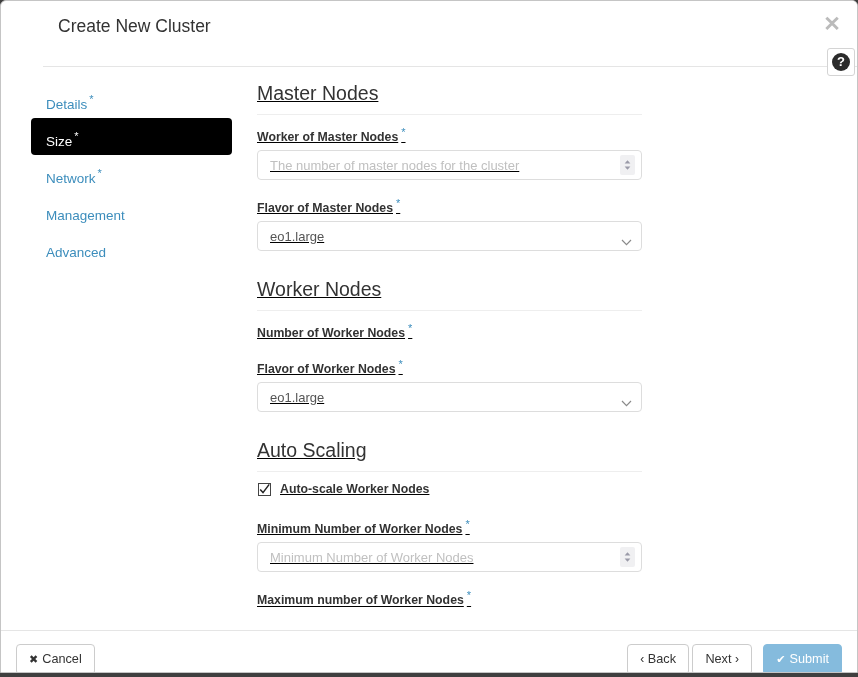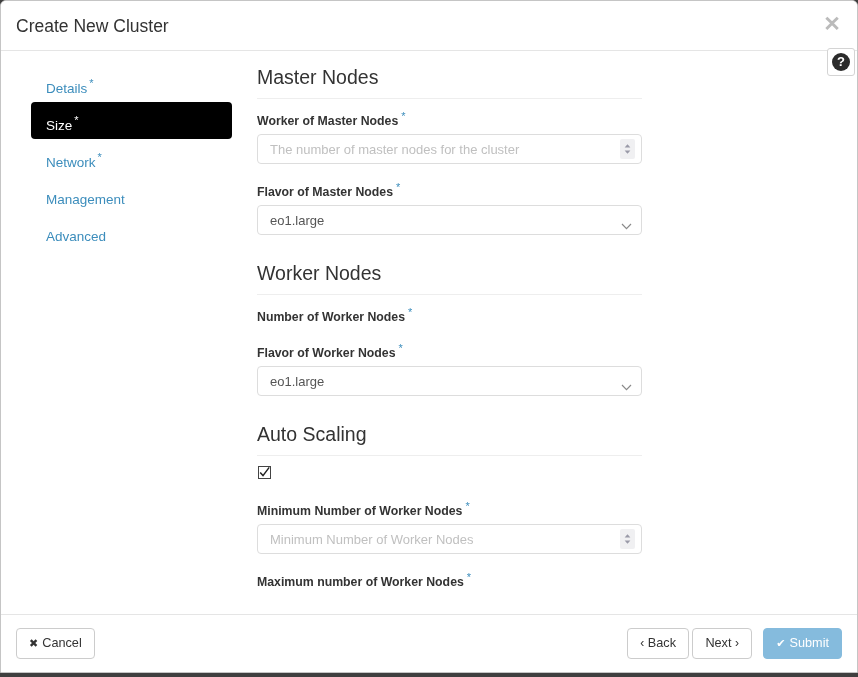--- a/index.html
+++ b/index.html
@@ -23,23 +23,24 @@
     background: #ffffff;
     border: 1px solid #c5c5c5;
     border-top-left-radius: 6px;
     border-top-right-radius: 6px;
     overflow: hidden;
   }
 
   
   .modal-header {
     position: relative;
-    height: 50px;
+    height: 66px;
     border-bottom: 1px solid #e5e5e5;
     background: #fff;
+    margin-left: 42px;
   }
   .modal-title {
     position: absolute;
     left: 15px;
     top: 15px;
     font-size: 17.5px;
     color: #333;
     line-height: 21px;
     font-weight: normal;
   }
@@ -128,21 +129,21 @@
     margin-left: 2px;
   }
   .nav-item.active .req { color: #ffffff; }
 
   
   .form-pane {
     flex: 1;
     padding: 14px 0 0 11px;
     overflow: hidden;
   }
-  .form-inner { width: 385px; }
+  .form-inner { width: 385px; text-decoration: underline; }
 
   .section-title {
     font-size: 19.5px;
     color: #333;
     font-weight: normal;
     margin: 0 0 9px 0;
     padding-bottom: 9px;
     border-bottom: 1px solid #eeeeee;
     line-height: 24px;
   }
@@ -364,20 +365,21 @@
 
         <h3 class="section-title spaced">Auto Scaling</h3>
 
         <div class="checkbox-row">
           <span class="cb-glyph">
             <svg width="13" height="13" viewBox="0 0 13 13">
               <rect x="0.5" y="0.5" width="12" height="12" fill="#fff" stroke="#444" stroke-width="1"></rect>
               <path d="M2.2 6.6 L5 9.6 L11.2 1.4" stroke="#222" stroke-width="1.5" fill="none"></path>
             </svg>
           </span>
+          <span class="checkbox-label">Auto-scale Worker Nodes</span>
         </div>
 
         <div class="form-group">
           <label class="form-label">
             <span>Minimum Number of Worker Nodes</span><span class="req">*</span>
           </label>
           <div class="input-wrap">
             <input class="form-control" type="text" placeholder="Minimum Number of Worker Nodes" style="">
             <span class="spinner">
               <svg width="9" height="12" viewBox="0 0 9 12">

